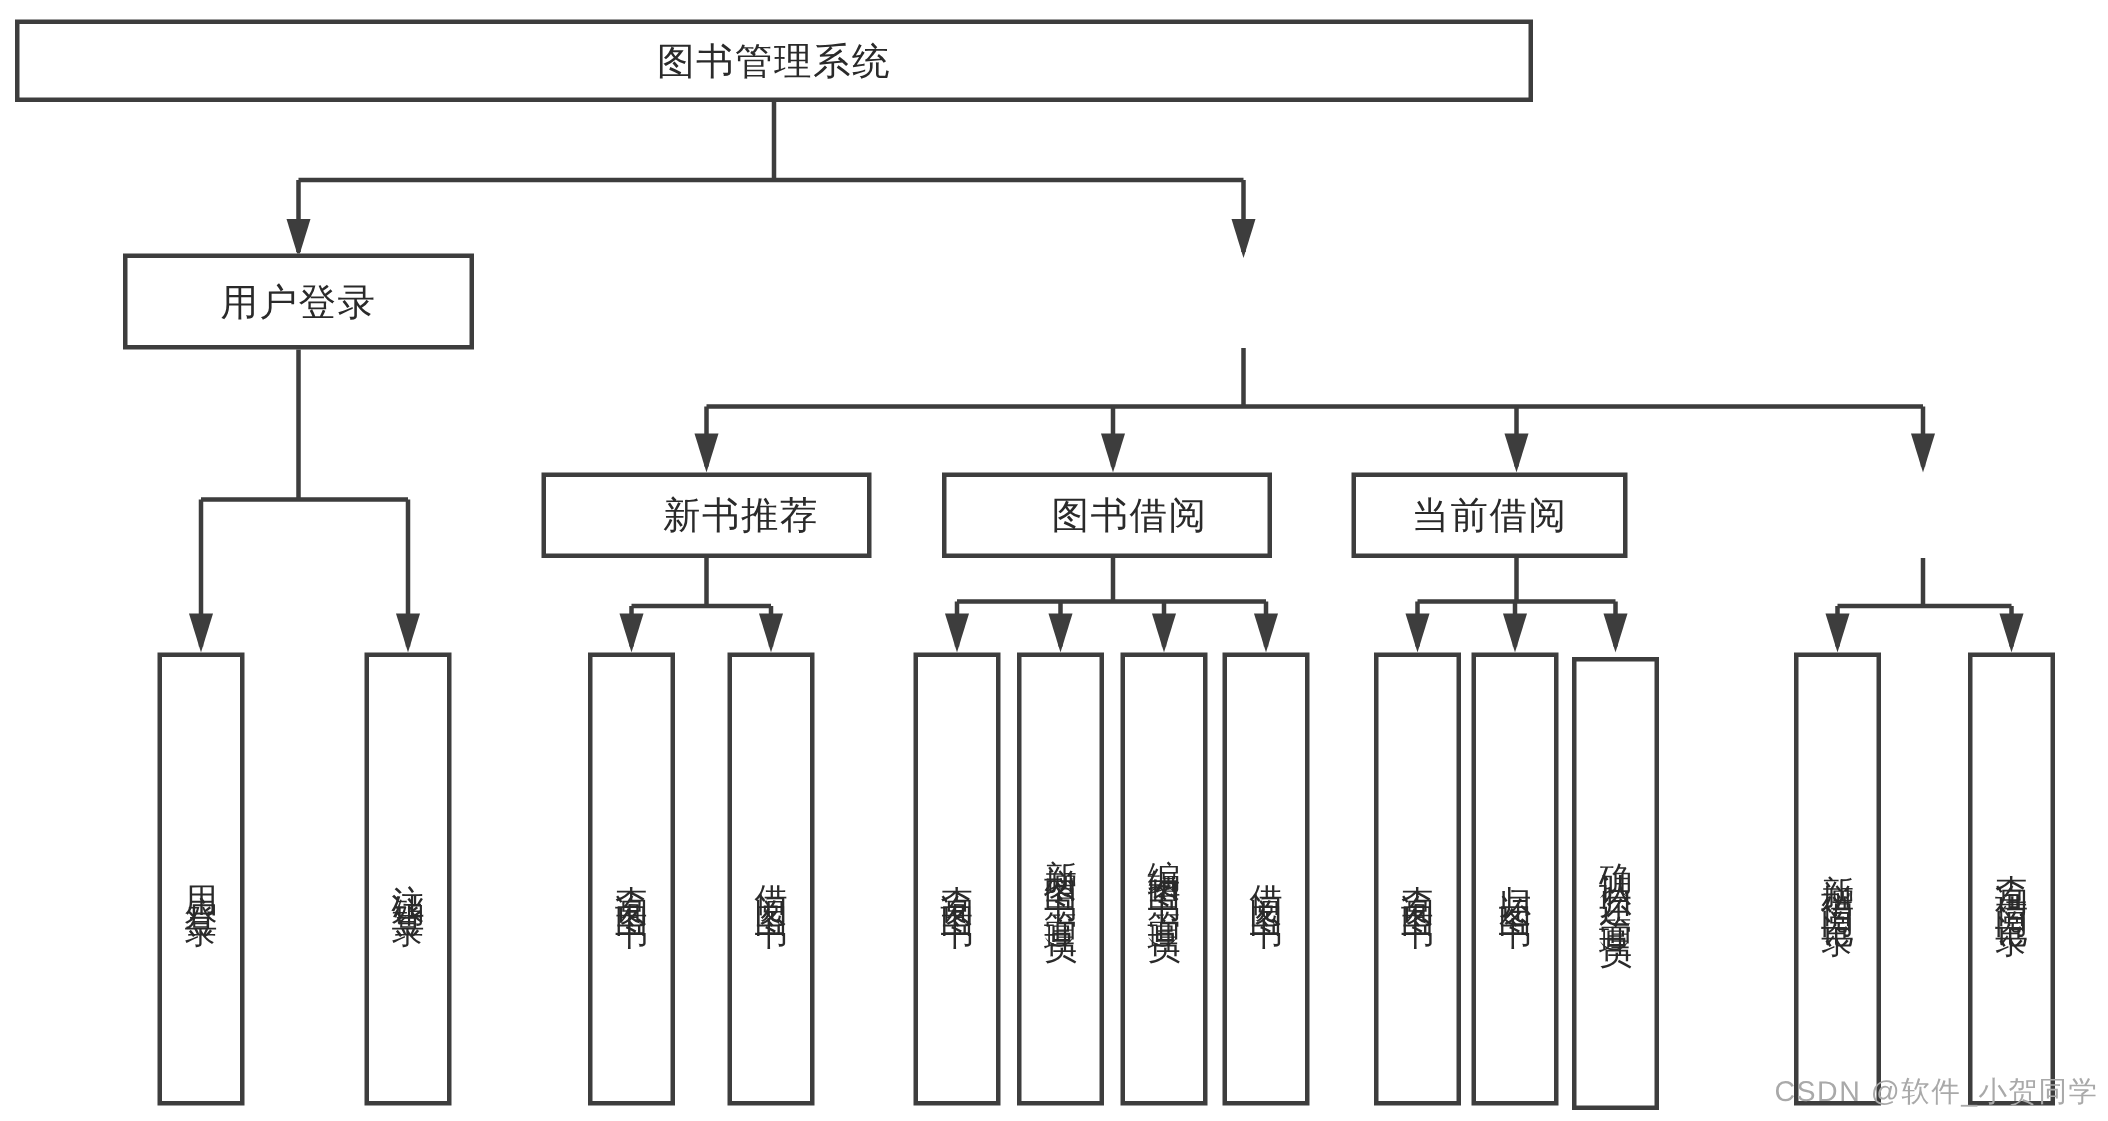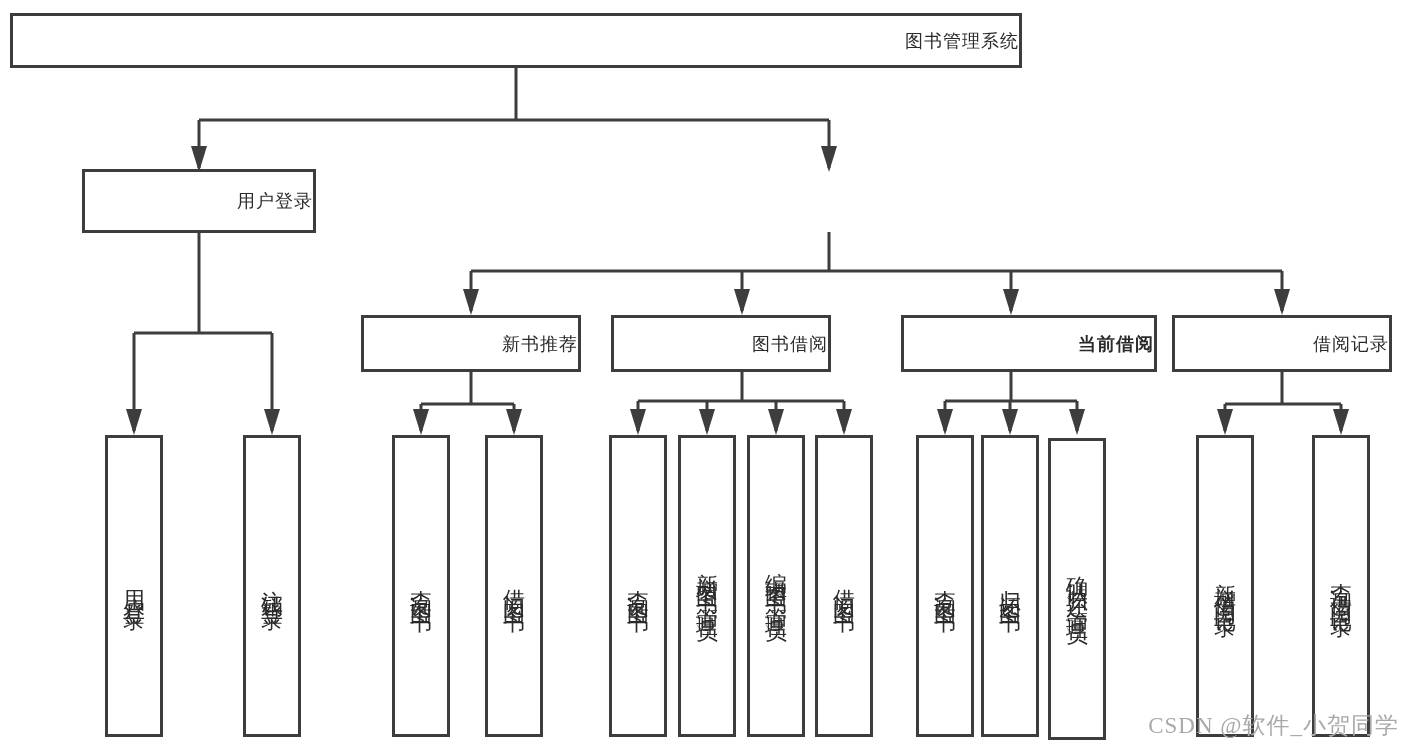--- a/index.html
+++ b/index.html
@@ -21,38 +21,37 @@
   .connectors polygon{fill:var(--line);stroke:none;}
   .node{
     position:absolute;
     box-sizing:border-box;
     background:#fff;
     border:3px solid var(--line);
     display:flex;align-items:center;justify-content:center;
     z-index:2;
     color:var(--text);
   }
-  .hnode{font-size:18px;letter-spacing:1px;justify-content:flex-end;}
+  .hnode{font-size:25px;letter-spacing:1px;}
   .vnode .vtext{
     writing-mode:vertical-rl;
     text-orientation:mixed;
     font-size:22px;
     letter-spacing:7px;
     line-height:1;
     color:var(--text);
   }
   .watermark{
     position:absolute;
     right:6px;bottom:6px;
-    font-size:23px;
+    font-size:19px;
     color:var(--watermark);
     z-index:5;
     letter-spacing:1px;
     white-space:nowrap;
-    font-family:Liberation Serif, serif;
   }
 </style>
 </head>
 <body>
 
 <div class="stage">
 
   <svg class="connectors" width="1405" height="747" viewBox="0 0 1405 747" aria-hidden="true">
     <g>
 
@@ -97,28 +96,25 @@
     <span>图书管理系统</span>
   </div>
 
   <div class="node hnode" style="left:82px;top:169px;width:234px;height:64px;">
     <span>用户登录</span>
   </div>
 
   <div class="node hnode" style="left:361px;top:315px;width:220px;height:57px;padding-left:46px;">
     <span>新书推荐</span>
   </div>
-  <div class="node hnode" style="left:611px;top:315px;width:220px;height:57px;padding-left:30px;">
+  <div class="node hnode" style="left:628px;top:315px;width:220px;height:57px;padding-left:30px;">
     <span>图书借阅</span>
   </div>
-  <div class="node hnode" style="left:901px;top:315px;width:256px;height:57px;font-weight:bold;">
+  <div class="node hnode" style="left:901px;top:315px;width:184px;height:57px;">
     <span>当前借阅</span>
-  </div>
-  <div class="node hnode" style="left:1172px;top:315px;width:220px;height:57px;">
-    <span>借阅记录</span>
   </div>
 
   <div class="node vnode" style="left:105px;top:435px;width:58px;height:302px;">
     <span class="vtext">用户登录</span>
   </div>
   <div class="node vnode" style="left:243px;top:435px;width:58px;height:302px;">
     <span class="vtext">注销登录</span>
   </div>
 
   <div class="node vnode" style="left:392px;top:435px;width:58px;height:302px;">

